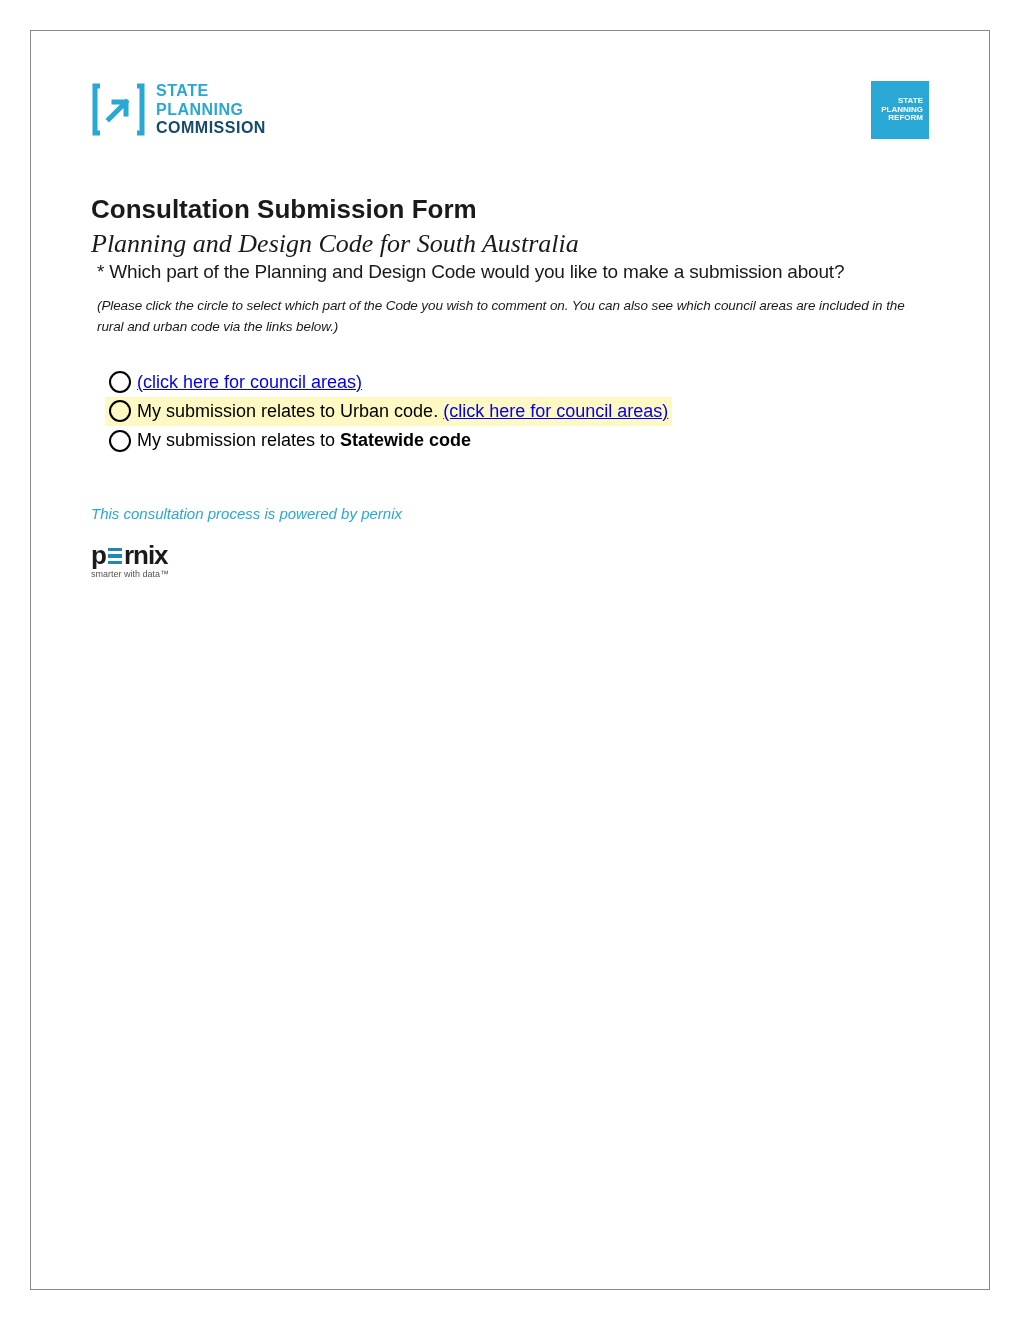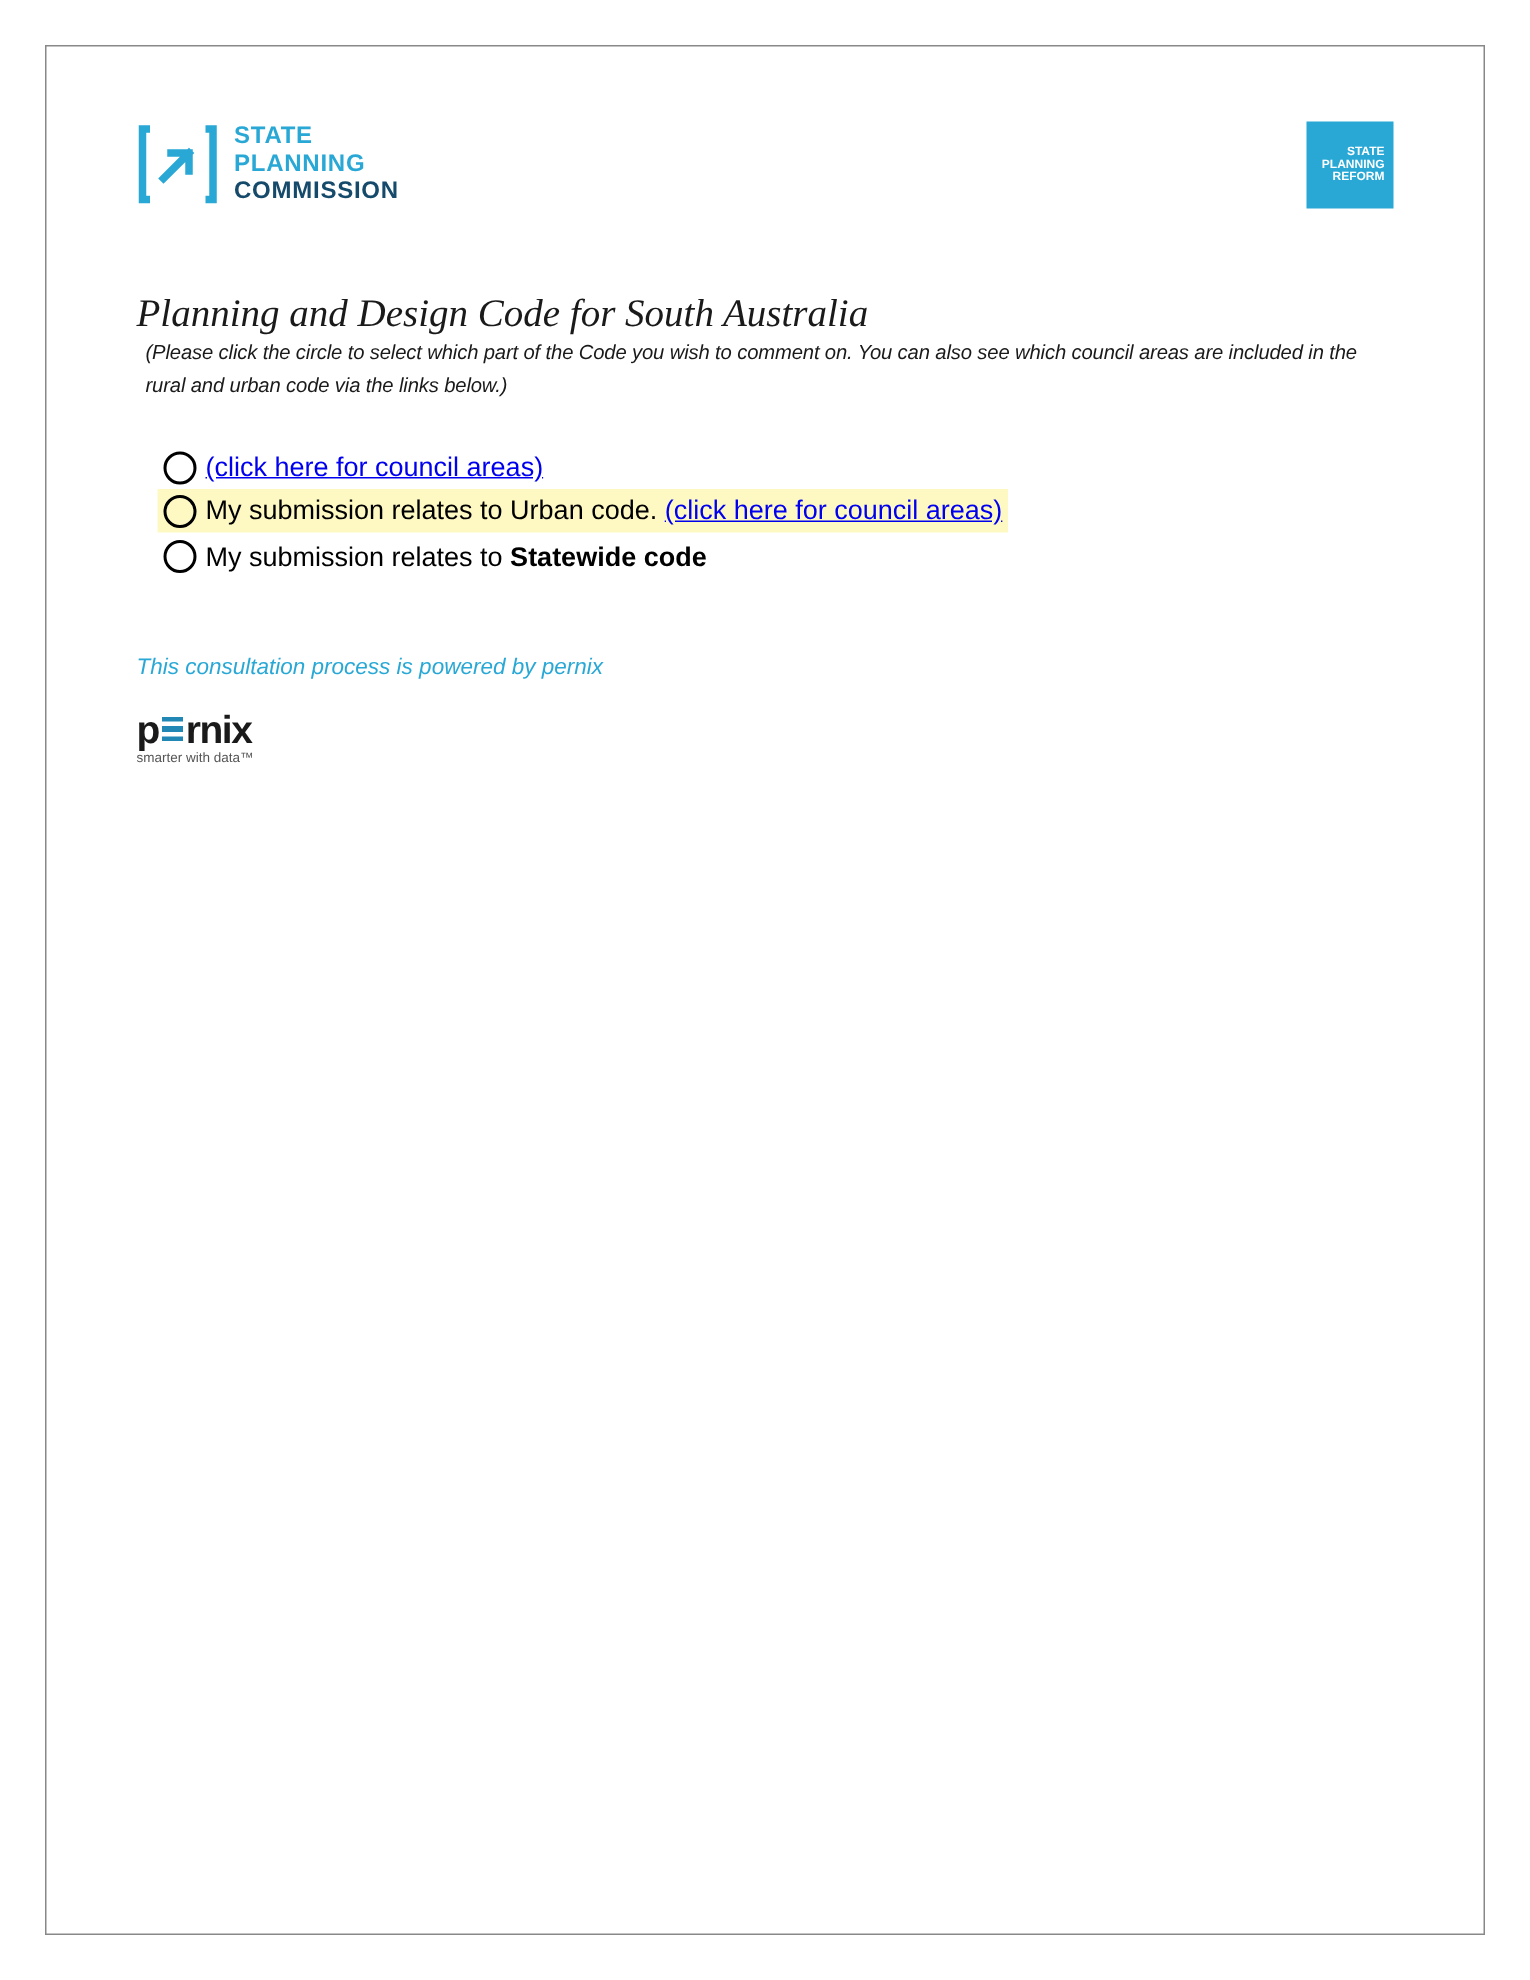--- a/index.html
+++ b/index.html
@@ -185,23 +185,25 @@
         <div class="dark">COMMISSION</div>
       </div>
     </div>
     <div class="reform-badge">
       <div>STATE</div>
       <div>PLANNING</div>
       <div>REFORM</div>
     </div>
   </div>
 
+  <h1 class="title">Consultation Submission Form</h1>
   <div class="subtitle">Planning and Design Code for South Australia</div>
 
   <div class="question-block">
+    <p class="question"><span>* </span><span>Which part of the Planning and Design Code would you like to make a submission about?</span></p>
     <p class="question-hint">(Please click the circle to select which part of the Code you wish to comment on. You can also see which council areas are included in the rural and urban code via the links below.)</p>
   </div>
 
   <div class="options">
     <div class="option-wrap">
       <div class="option">
         <span class="radio-circle"></span>
         <span class="link">(click here for council areas)</span>
       </div>
     </div>

